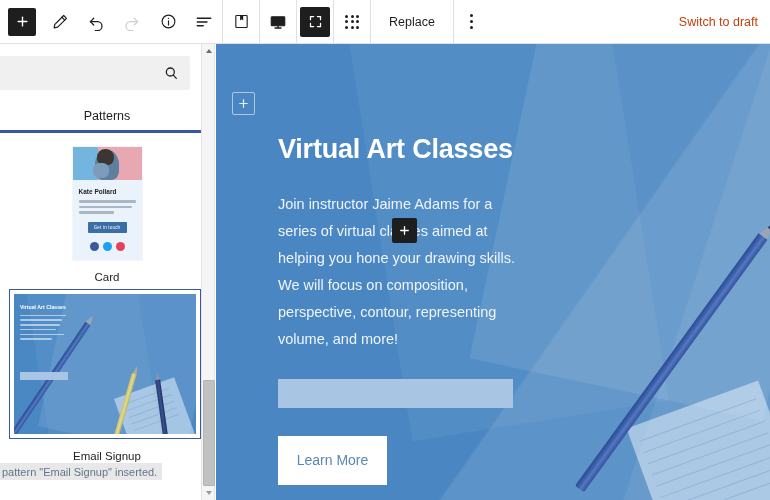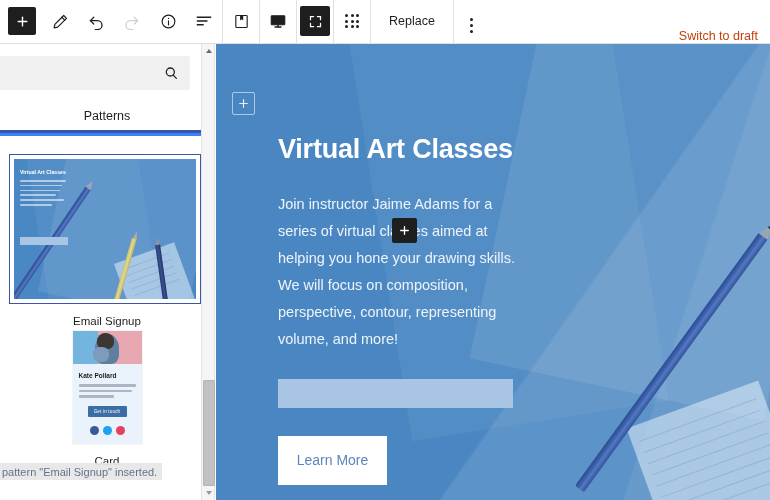--- a/index.html
+++ b/index.html
@@ -12,21 +12,21 @@
   }
 
   #app { position: relative; width: 770px; height: 500px; overflow: hidden; }
 
   
   .toolbar {
     position: absolute; top: 0; left: 0;
     width: 770px; height: 44px;
     background: #ffffff;
     border-bottom: 1px solid #e0e0e0;
-    display: flex; align-items: flex-end;
+    display: flex; align-items: center;
   }
   .tb-group { display: flex; align-items: center; height: 44px; }
   .tb-sep {
     width: 1px; height: 44px; background: #e0e0e0; flex: none;
   }
   .tb-btn {
     width: 36px; height: 36px;
     display: flex; align-items: center; justify-content: center;
     background: none; border: none; cursor: pointer;
     color: #1e1e1e; flex: none;
@@ -91,21 +91,21 @@
     font-family: "Liberation Sans", sans-serif;
   }
   .search-icon {
     position: absolute; right: 10px; top: 50%; transform: translateY(-50%);
     width: 16px; height: 16px; color: #1e1e1e;
   }
 
   .tabs {
     margin-top: 13px;
     display: flex;
-    border-bottom: 4px solid #3b82f6;
+    border-bottom: 1px solid #3b82f6;
     justify-content: center;
     position: relative;
   }
   .tab {
     font-size: 12.5px; color: #1e1e1e;
     padding: 6px 10px 9px 10px;
     cursor: pointer; background: none; border: none;
     font-family: "Liberation Sans", sans-serif;
   }
   .tab.active { position: relative; }
@@ -510,61 +510,20 @@
             </svg>
         </span>
       </div>
     </div>
 
     <div class="tabs">
       <button class="tab active">Patterns</button>
     </div>
 
     <div class="pattern-list">
-
-      <div class="pattern-item signup-item">
-        <div class="pattern-thumb-wrap">
-          <div class="signup-thumb">
-            <div class="signup-inner">
-              <div class="sheet-a" style="right:-10px;top:-40px;width:150px;height:190px;"></div>
-              <div class="sheet-b" style="right:50px;top:-50px;width:110px;height:210px;"></div>
-              <div class="notepad" style="right:8px;bottom:-22px;width:64px;height:70px;">
-                <div class="nl" style="margin-top:8px;margin-bottom:6px;"></div>
-                <div class="nl" style="margin-bottom:6px;"></div>
-                <div class="nl" style="margin-bottom:6px;"></div>
-                <div class="nl" style="margin-bottom:6px;"></div>
-                <div class="nl" style="margin-bottom:6px;"></div>
-              </div>
-              <div class="pencil" style="left:76px;top:22px;width:6px;height:150px;transform:rotate(34deg);">
-                <div class="tip" style="border-left-width:3px;border-right-width:3px;border-bottom-width:9px;"></div>
-                <div class="body" style="width:6px;height:140px;"></div>
-              </div>
-              <div class="pencil" style="left:120px;top:72px;width:5px;height:90px;transform:rotate(16deg);">
-                <div class="tip" style="border-left-width:2.5px;border-right-width:2.5px;border-bottom-width:8px;border-bottom-color:#b6b08a;"></div>
-                <div class="body" style="width:5px;height:82px;background:linear-gradient(90deg,#c9c06d,#e2db8c,#b9b063);"></div>
-              </div>
-              <div class="pencil" style="left:140px;top:78px;width:5px;height:80px;transform:rotate(-8deg);">
-                <div class="tip" style="border-left-width:2.5px;border-right-width:2.5px;border-bottom-width:8px;border-bottom-color:#8d95a4;"></div>
-                <div class="body" style="width:5px;height:72px;background:linear-gradient(90deg,#25386e,#3a5291,#1f2f5c);"></div>
-              </div>
-              <div class="mini-h">Virtual Art Classes</div>
-              <div class="mini-lines">
-                <div class="ln" style="width:100%"></div>
-                <div class="ln" style="width:92%"></div>
-                <div class="ln" style="width:86%"></div>
-                <div class="ln" style="width:78%"></div>
-                <div class="ln" style="width:95%"></div>
-                <div class="ln" style="width:70%"></div>
-              </div>
-              <div class="mini-field"></div>
-            </div>
-          </div>
-        </div>
-        <div class="pattern-label">Email Signup</div>
-      </div>
 
       <div class="pattern-item">
         <div class="pattern-thumb-wrap">
           <div class="card-thumb">
             <div class="card-photo">
               <span class="person"></span>
               <span class="hair"></span>
               <span class="arm"></span>
             </div>
             <div class="card-body">
@@ -581,20 +540,61 @@
                 <i class="soc-fb"></i>
                 <i class="soc-tw"></i>
                 <i class="soc-ig"></i>
               </div>
             </div>
           </div>
         </div>
         <div class="pattern-label">Card</div>
       </div>
 
+      <div class="pattern-item signup-item">
+        <div class="pattern-thumb-wrap">
+          <div class="signup-thumb">
+            <div class="signup-inner">
+              <div class="sheet-a" style="right:-10px;top:-40px;width:150px;height:190px;"></div>
+              <div class="sheet-b" style="right:50px;top:-50px;width:110px;height:210px;"></div>
+              <div class="notepad" style="right:8px;bottom:-22px;width:64px;height:70px;">
+                <div class="nl" style="margin-top:8px;margin-bottom:6px;"></div>
+                <div class="nl" style="margin-bottom:6px;"></div>
+                <div class="nl" style="margin-bottom:6px;"></div>
+                <div class="nl" style="margin-bottom:6px;"></div>
+                <div class="nl" style="margin-bottom:6px;"></div>
+              </div>
+              <div class="pencil" style="left:76px;top:22px;width:6px;height:150px;transform:rotate(34deg);">
+                <div class="tip" style="border-left-width:3px;border-right-width:3px;border-bottom-width:9px;"></div>
+                <div class="body" style="width:6px;height:140px;"></div>
+              </div>
+              <div class="pencil" style="left:120px;top:72px;width:5px;height:90px;transform:rotate(16deg);">
+                <div class="tip" style="border-left-width:2.5px;border-right-width:2.5px;border-bottom-width:8px;border-bottom-color:#b6b08a;"></div>
+                <div class="body" style="width:5px;height:82px;background:linear-gradient(90deg,#c9c06d,#e2db8c,#b9b063);"></div>
+              </div>
+              <div class="pencil" style="left:140px;top:78px;width:5px;height:80px;transform:rotate(-8deg);">
+                <div class="tip" style="border-left-width:2.5px;border-right-width:2.5px;border-bottom-width:8px;border-bottom-color:#8d95a4;"></div>
+                <div class="body" style="width:5px;height:72px;background:linear-gradient(90deg,#25386e,#3a5291,#1f2f5c);"></div>
+              </div>
+              <div class="mini-h">Virtual Art Classes</div>
+              <div class="mini-lines">
+                <div class="ln" style="width:100%"></div>
+                <div class="ln" style="width:92%"></div>
+                <div class="ln" style="width:86%"></div>
+                <div class="ln" style="width:78%"></div>
+                <div class="ln" style="width:95%"></div>
+                <div class="ln" style="width:70%"></div>
+              </div>
+              <div class="mini-field"></div>
+            </div>
+          </div>
+        </div>
+        <div class="pattern-label">Email Signup</div>
+      </div>
+
     </div>
   </div>
 
   <div class="scrollbar">
     <div class="sb-arrow up">
         <span class="tri"></span>
       </div>
     <div class="sb-thumb"></div>
     <div class="sb-arrow down">
         <span class="tri"></span>

